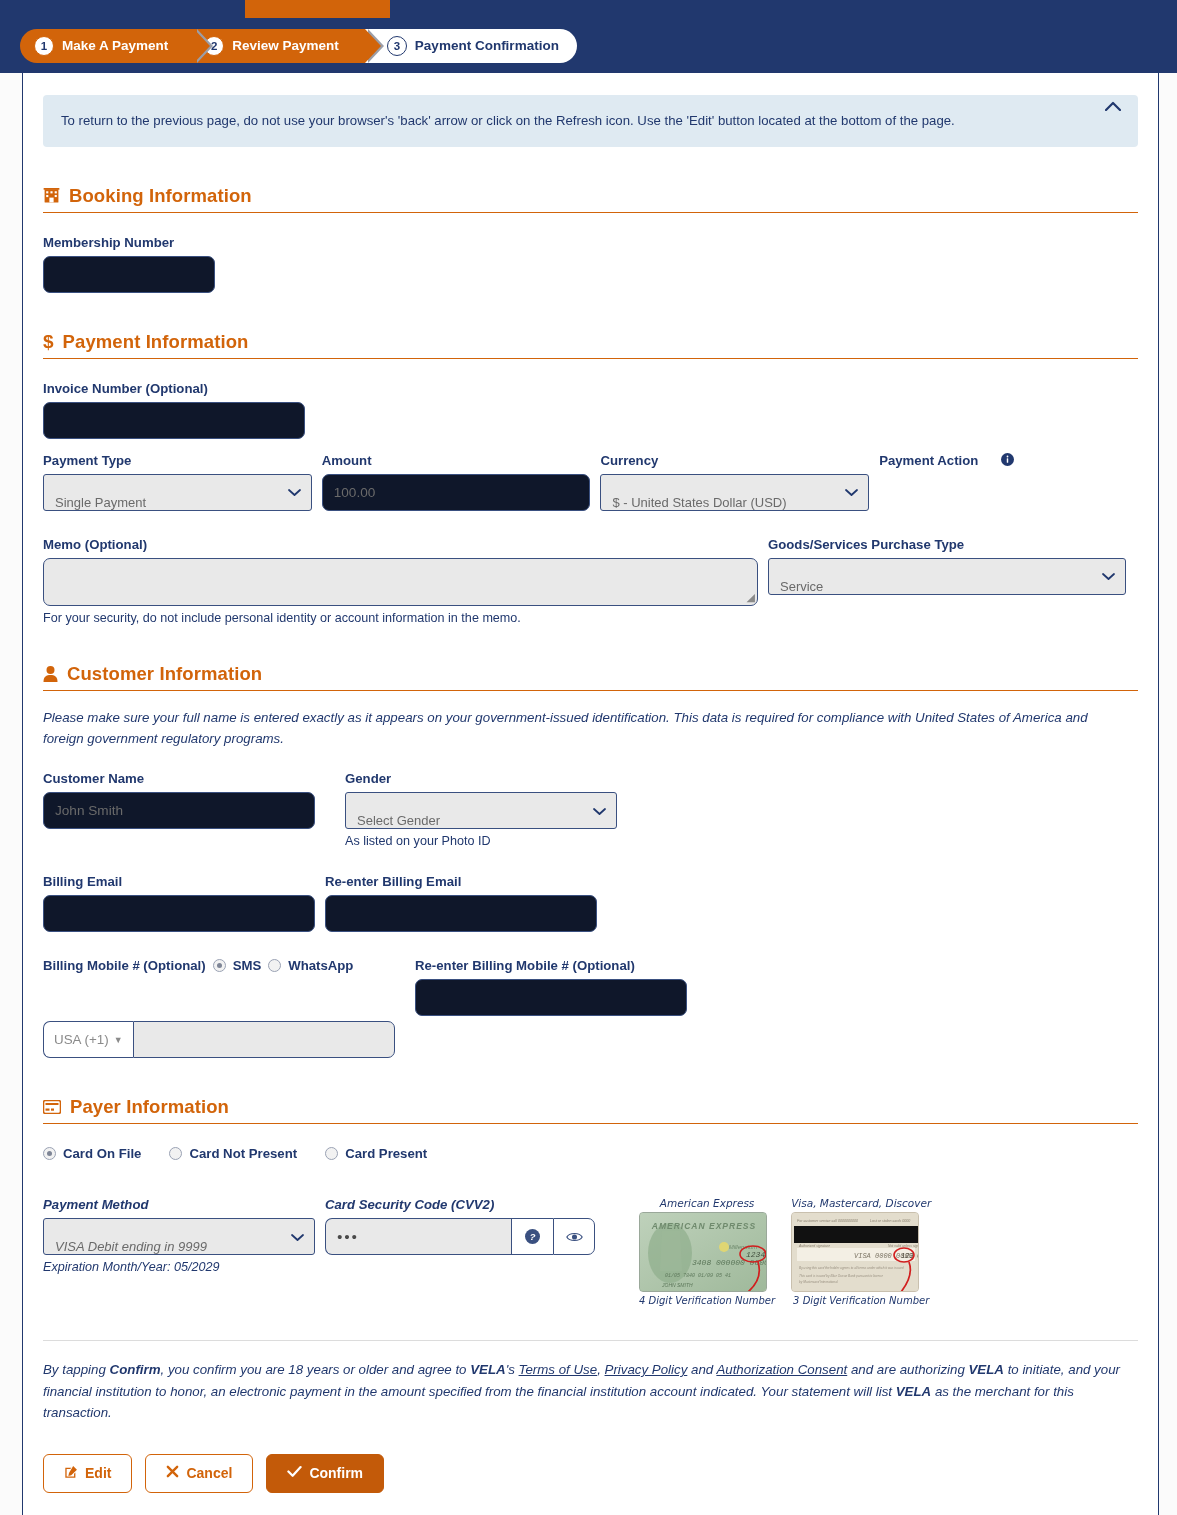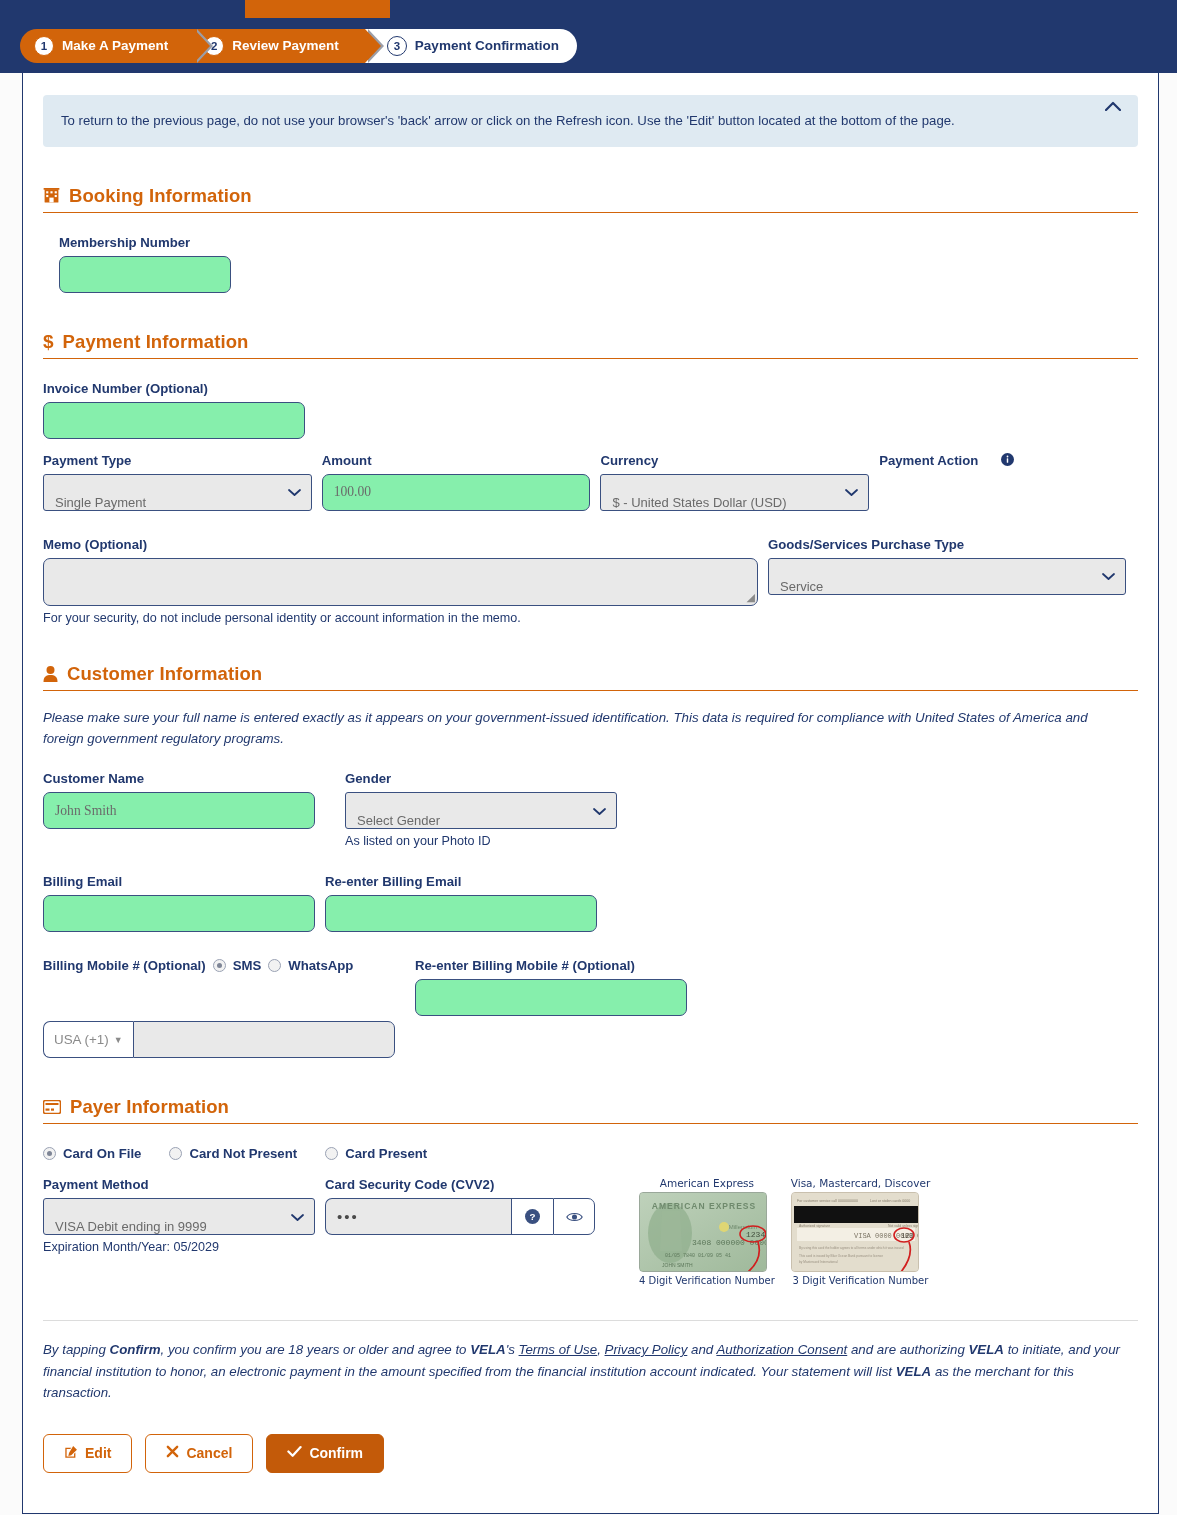--- a/index.html
+++ b/index.html
@@ -116,28 +116,28 @@
     letter-spacing: .1px;
   }
   .sec-icon { color: #d2640a; display: flex; align-items: center; }
 
   
   .lbl {
     font-size: 13.2px; font-weight: bold; color: #21386e;
     margin-bottom: 6px; display: block;
   }
   .fld {
-    background: #86efac;
+    background: #0f172a;
     border: 1px solid #3a5080;
     border-radius: 7px;
     height: 37px;
     padding: 0 11px;
     font-size: 13.6px;
     color: #6a6a6a;
-    font-family: Liberation Serif, serif;
+    font-family: Liberation Sans, sans-serif;
     width: 100%;
     display: flex; align-items: center;
   }
   .sel {
     background: #e9e9e9;
     border: 1px solid #3a5080;
     border-radius: 3px;
     height: 37px;
     padding: 0 30px 0 11px;
     font-size: 13px;
@@ -326,21 +326,21 @@
           <rect x="7" y="4" width="2" height="2" fill="#fff"></rect>
           <rect x="11" y="4" width="2" height="2" fill="#fff"></rect>
           <rect x="3" y="7.5" width="2" height="2" fill="#fff"></rect>
           <rect x="11" y="7.5" width="2" height="2" fill="#fff"></rect>
           <rect x="6" y="10" width="4" height="4.5" fill="#fff"></rect>
         </svg>
       </span>
       <span class="sec-title">Booking Information</span>
     </div>
 
-    <div style="margin-top:22px;margin-left:16px;">
+    <div style="margin-top:22px;">
       <span class="lbl">Membership Number</span>
       <div class="fld" style="width:172px;"></div>
     </div>
 
     <div class="sec">
       <span class="sec-icon" style="font-size:19px;font-weight:bold;line-height:1;">$</span>
       <span class="sec-title">Payment Information</span>
     </div>
 
     <div style="margin-top:22px;">
@@ -499,21 +499,21 @@
       <span class="radio-grp">
         <span class="radio"></span>
         <span class="radio-txt">Card Not Present</span>
       </span>
       <span class="radio-grp">
         <span class="radio"></span>
         <span class="radio-txt">Card Present</span>
       </span>
     </div>
 
-    <div class="row" style="margin-top:16px;align-items:flex-start;">
+    <div class="row" style="margin-top:36px;align-items:flex-start;font-style:italic;">
       <div class="col" style="width:272px;">
         <span class="lbl">Payment Method</span>
         <div class="sel">
           <span>VISA Debit ending in 9999</span>
           <span class="caret">
             <svg width="13" height="8" viewBox="0 0 13 8">
                 <path d="M1 1.5 L6.5 6.5 L12 1.5" stroke="#21386e" stroke-width="1.8" fill="none" stroke-linecap="round" stroke-linejoin="round"></path>
               </svg>
           </span>
         </div>

